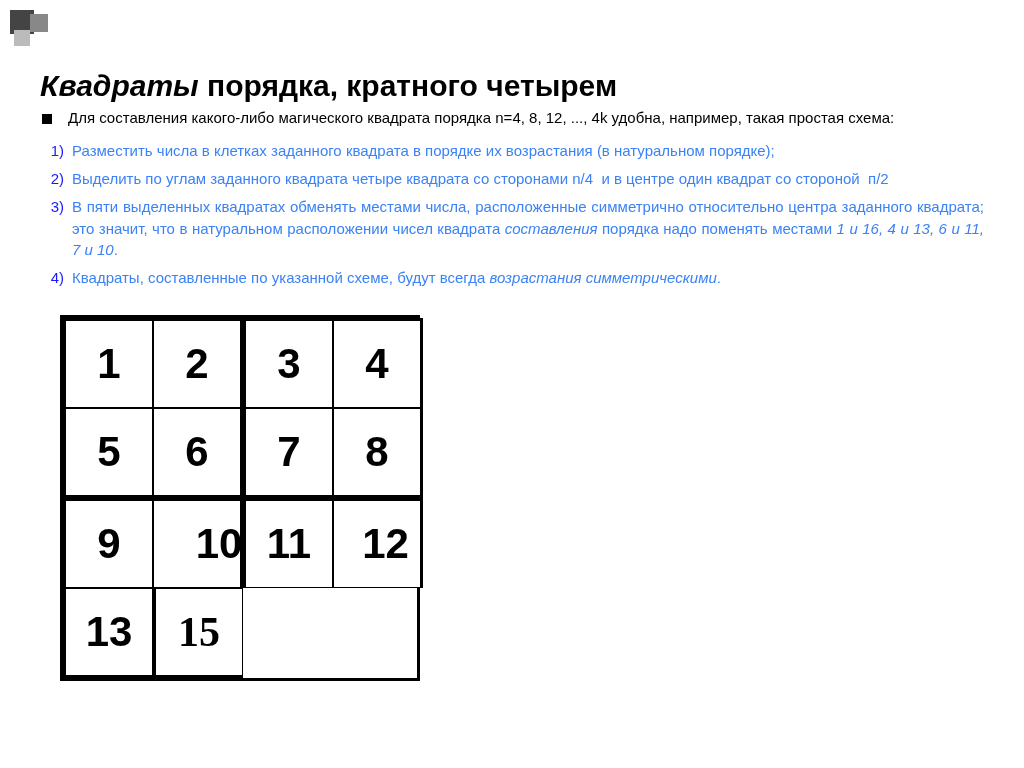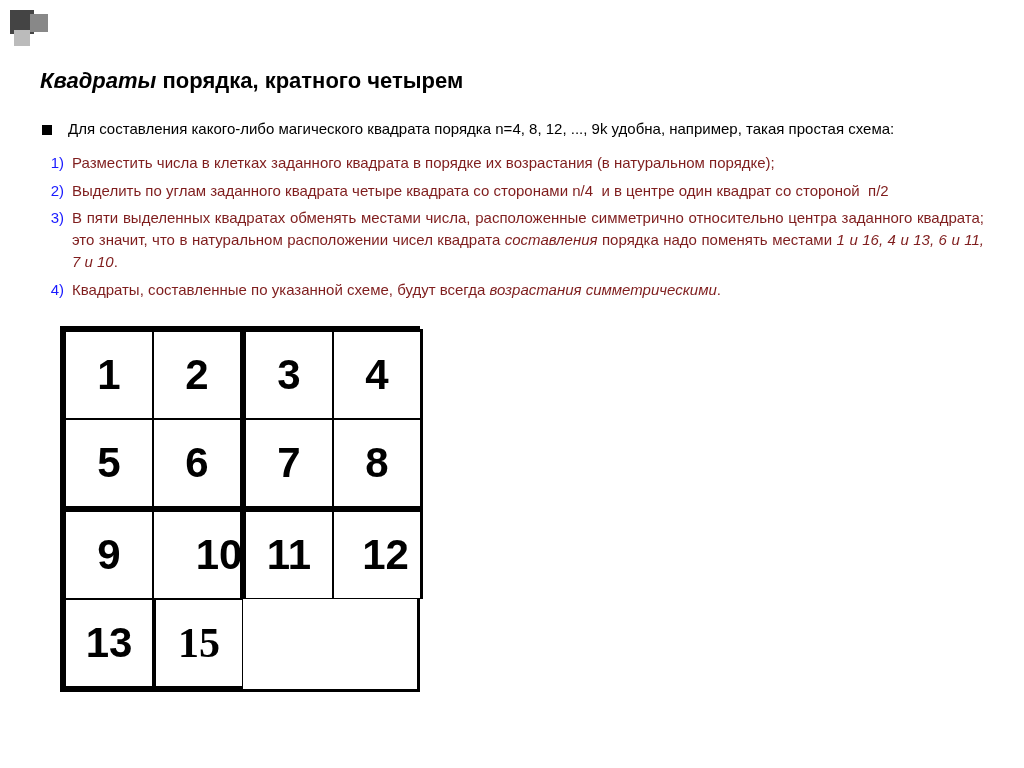--- a/index.html
+++ b/index.html
@@ -39,25 +39,25 @@
       background: #888;
     }
     .deco-sq3 {
       position: absolute;
       top: 20px; left: 4px;
       width: 16px; height: 16px;
       background: #bbb;
     }
 
     h1.title {
-      font-size: 22px;
+      font-size: 30px;
       font-weight: bold;
       font-style: italic;
       color: #000;
-      margin-bottom: 24px;
+      margin-bottom: 3px;
       margin-top: 50px;
       line-height: 1.2;
     }
     h1.title span.normal {
       font-style: normal;
     }
 
     .content {
       width: 100%;
     }
@@ -101,21 +101,21 @@
       min-width: 32px;
       font-size: 15px;
       color: #1a1aff;
       line-height: 1.45;
       text-align: right;
       padding-right: 8px;
     }
     .num-text {
       font-size: 15px;
       line-height: 1.45;
-      color: #7f1d1d;
+      color: #3b82f6;
       text-align: justify;
       flex: 1;
     }
     .num-text em {
       font-style: italic;
     }
 
     
     .grid-container {
       margin-top: 26px;
@@ -153,21 +153,21 @@
   <h1 class="title">
     <span>Квадраты</span><span class="normal"> порядка, кратного четырем</span>
   </h1>
 
   <div class="content">
 
     <div class="bullet-section">
       <div class="bullet-marker">
         <span class="bullet-square"></span>
       </div>
-      <div class="bullet-text">Для составления какого-либо магического квадрата порядка n=4, 8, 12, ..., 9k удобна, например, такая простая схема:</div>
+      <div class="bullet-text">Для составления какого-либо магического квадрата порядка n=4, 8, 12, ..., 4k удобна, например, такая простая схема:</div>
     </div>
 
     <div class="numbered-list">
 
       <div class="numbered-item">
         <div class="num-marker" style="color:#1a1aff;">1)</div>
         <div class="num-text">Разместить числа в клетках заданного квадрата в порядке их возрастания (в натуральном порядке);</div>
       </div>
 
       <div class="numbered-item">

